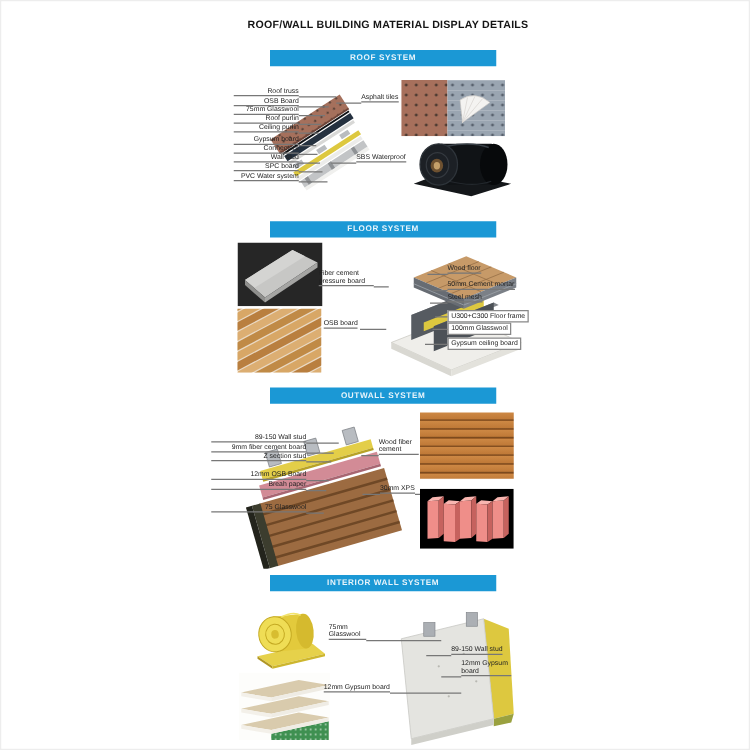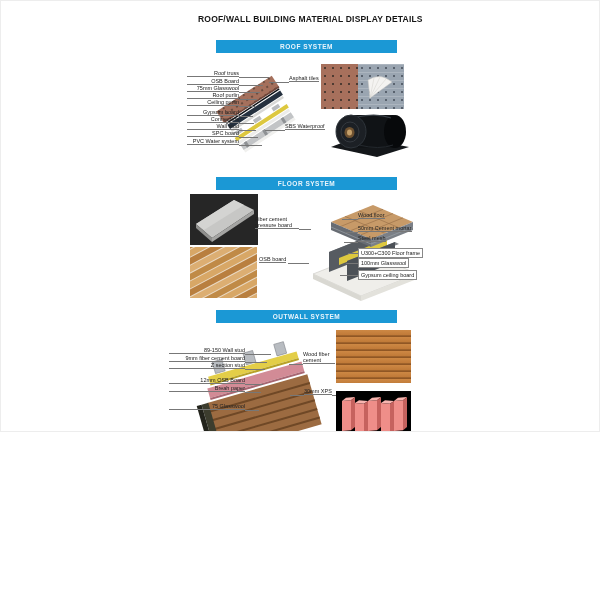--- a/index.html
+++ b/index.html
@@ -1,16 +1,16 @@
 <!DOCTYPE html>
 <html><head>
 <meta charset="utf-8">
 <style>
   html,body{margin:0;padding:0;background:#fff;}
-  .page{position:relative;width:600px;height:432px;background:#ffffff;overflow:hidden;
+  .page{position:relative;width:600px;height:600px;background:#ffffff;overflow:hidden;
         font-family:"Liberation Sans", sans-serif;box-sizing:border-box;border:1px solid #ededed;}
   .abs{position:absolute;}
   .title{position:absolute;left:197px;top:13px;font-size:8.5px;font-weight:bold;color:#151515;letter-spacing:0.2px;}
   .bar{position:absolute;left:215px;width:181px;height:13px;background:#1b98d5;color:#e8f4fb;
        font-size:6.5px;font-weight:bold;text-align:center;line-height:13px;letter-spacing:0.5px;}
   .lbl{position:absolute;font-size:5.5px;line-height:6px;color:#222;white-space:nowrap;}
   .wrap{white-space:normal;}
   .u{border-bottom:1px solid #777;}
   .box{border:1px solid #888;background:#fff;padding:1px 2px;}
   .ln{position:absolute;height:1px;background:#777;}

